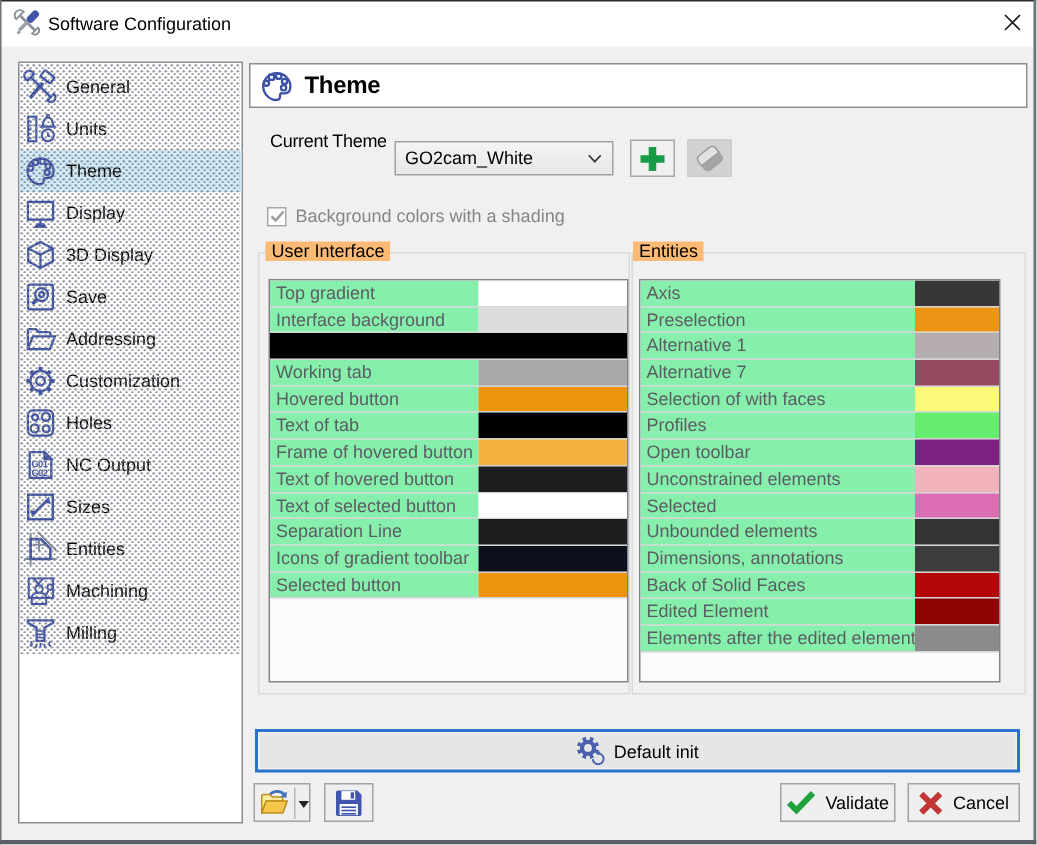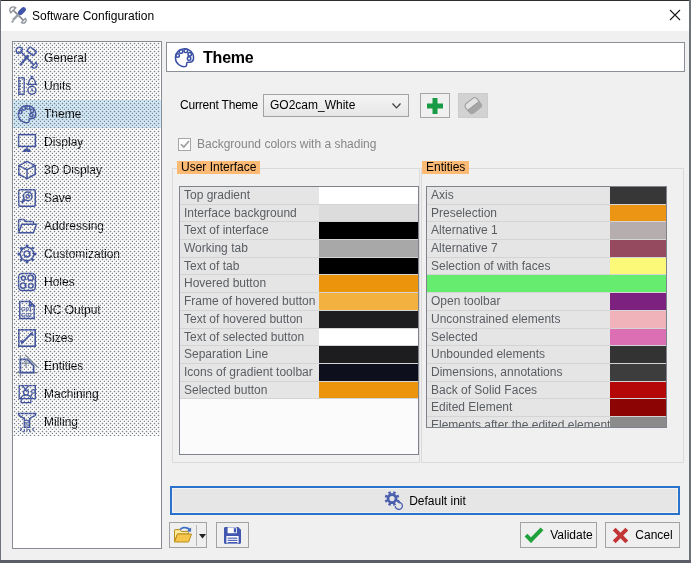--- a/index.html
+++ b/index.html
@@ -20,41 +20,41 @@
 .sitem{position:absolute;left:13px;width:148px;height:28px;}
 .sitem .lbl{position:absolute;left:31px;top:0;height:28px;line-height:28px;font-size:12px;color:#000;}
 .sitem svg{position:absolute;left:2px;top:2px;}
 #sel{background:#d2ebfa;}
 #dots{left:13px;top:42px;width:147px;height:394px;pointer-events:none;z-index:5;}
 
 #hdr{left:166px;top:42px;width:519px;height:30px;background:#fff;border:1px solid #8b9097;box-sizing:border-box;}
 #hdrtext{left:203px;top:43px;height:30px;line-height:30px;font-size:16px;font-weight:bold;letter-spacing:-0.2px;}
 #hdricon{left:172px;top:45px;}
 
-#ctlabel{left:180px;top:94px;height:23px;line-height:23px;letter-spacing:-0.2px;}
+#ctlabel{left:180px;top:83px;height:23px;line-height:23px;letter-spacing:-0.2px;}
 #combo{left:263px;top:94px;width:146px;height:23px;box-sizing:border-box;border:1px solid #a2a2a2;background:linear-gradient(#f4f4f4,#e7e7e7);}
 #combotext{left:270px;top:94px;height:23px;line-height:23px;}
 #plusbtn{left:420px;top:93px;width:30px;height:25px;box-sizing:border-box;border:1px solid #a6a6a6;background:#f0f0f0;}
 #erasebtn{left:458px;top:93px;width:30px;height:25px;box-sizing:border-box;border:1px solid #cccccc;background:#d2d2d2;}
 
 #cbox{left:178px;top:138px;width:13px;height:13px;box-sizing:border-box;border:1px solid #a6a6a6;background:#fcfcfc;}
 #cblabel{left:197px;top:132px;height:25px;line-height:25px;color:#868686;}
 
 .group{border:1px solid #dadada;box-sizing:border-box;}
 #grp1{left:172px;top:168px;width:248px;height:295px;}
 #grp2{left:421px;top:168px;width:263px;height:295px;}
 .gtitle{height:13px;line-height:13px;background:#fdba74;padding:0 4px;font-size:12px;z-index:2;}
 #gt1{left:177px;top:161px;}
 #gt2{left:422px;top:161px;}
 
 .ctable{background:#fbfbfb;border:1px solid #7f848c;box-sizing:border-box;overflow:hidden;}
 #tbl1{left:179px;top:186px;width:240px;height:269px;}
-#tbl2{left:426px;top:186px;width:241px;height:242px;}
+#tbl2{left:426px;top:186px;width:241px;height:269px;}
 .crow{display:flex;height:17.69px;box-sizing:border-box;border-bottom:1px solid #d4d4d4;}
-.crow .n{box-sizing:border-box;background:#e5e5e5;padding-left:4px;color:#5a5e63;line-height:16.7px;font-size:12px;overflow:hidden;white-space:nowrap;}
+.crow .n{box-sizing:border-box;background:#86efac;padding-left:4px;color:#5a5e63;line-height:16.7px;font-size:12px;overflow:hidden;white-space:nowrap;}
 #tbl1 .n{width:139px;}
 #tbl2 .n{width:183px;}
 .crow .c{flex:1;}
 
 #definit{left:170px;top:486px;width:510px;height:29px;box-sizing:border-box;border:2px solid #2a72cc;background:#e6e6e6;box-shadow:inset 0 0 0 1px #f2f2f2;display:flex;align-items:center;justify-content:center;}
 #definit span{margin-left:5px;}
 
 .btn{box-sizing:border-box;border:1px solid #a2a2a2;background:#efefef;display:flex;align-items:center;justify-content:center;}
 #folderbtn{left:169px;top:522px;width:38px;height:26px;justify-content:flex-start;}
 #savebtn{left:216px;top:522px;width:33px;height:26px;}
@@ -294,36 +294,35 @@
 <div class="abs ctable" id="tbl1">
 <div class="crow">
         <div class="n">Top gradient</div>
         <div class="c" style="background:#ffffff"></div>
       </div>
 <div class="crow">
         <div class="n">Interface background</div>
         <div class="c" style="background:#dcdcdc"></div>
       </div>
 <div class="crow">
-        <div class="n">Text of interface</div>
         <div class="c" style="background:#000000"></div>
       </div>
 <div class="crow">
         <div class="n">Working tab</div>
         <div class="c" style="background:#a8a8a8"></div>
       </div>
 <div class="crow">
+        <div class="n">Hovered button</div>
+        <div class="c" style="background:#ec940c"></div>
+      </div>
+<div class="crow">
         <div class="n">Text of tab</div>
         <div class="c" style="background:#000000"></div>
       </div>
 <div class="crow">
-        <div class="n">Hovered button</div>
-        <div class="c" style="background:#ec940c"></div>
-      </div>
-<div class="crow">
         <div class="n">Frame of hovered button</div>
         <div class="c" style="background:#f3b13f"></div>
       </div>
 <div class="crow">
         <div class="n">Text of hovered button</div>
         <div class="c" style="background:#1d1d1f"></div>
       </div>
 <div class="crow">
         <div class="n">Text of selected button</div>
         <div class="c" style="background:#ffffff"></div>
@@ -357,20 +356,21 @@
       </div>
 <div class="crow">
         <div class="n">Alternative 7</div>
         <div class="c" style="background:#964a5f"></div>
       </div>
 <div class="crow">
         <div class="n">Selection of with faces</div>
         <div class="c" style="background:#fcf878"></div>
       </div>
 <div class="crow">
+        <div class="n">Profiles</div>
         <div class="c" style="background:#66ec6e"></div>
       </div>
 <div class="crow">
         <div class="n">Open toolbar</div>
         <div class="c" style="background:#7c2180"></div>
       </div>
 <div class="crow">
         <div class="n">Unconstrained elements</div>
         <div class="c" style="background:#f0b3b9"></div>
       </div>

